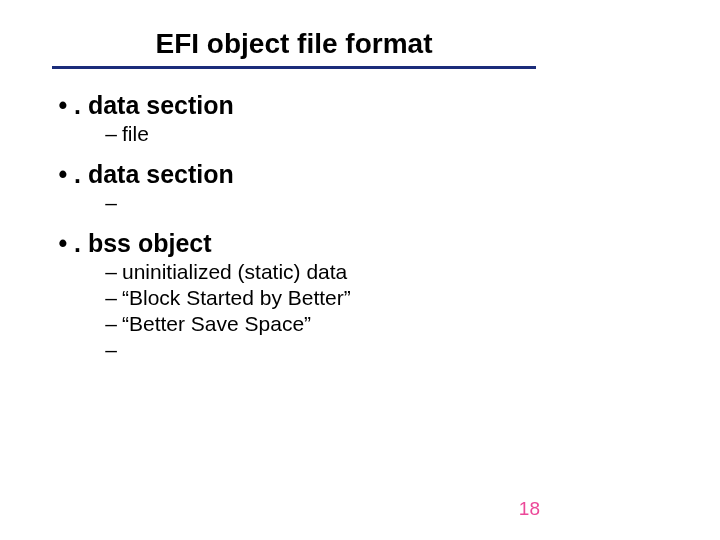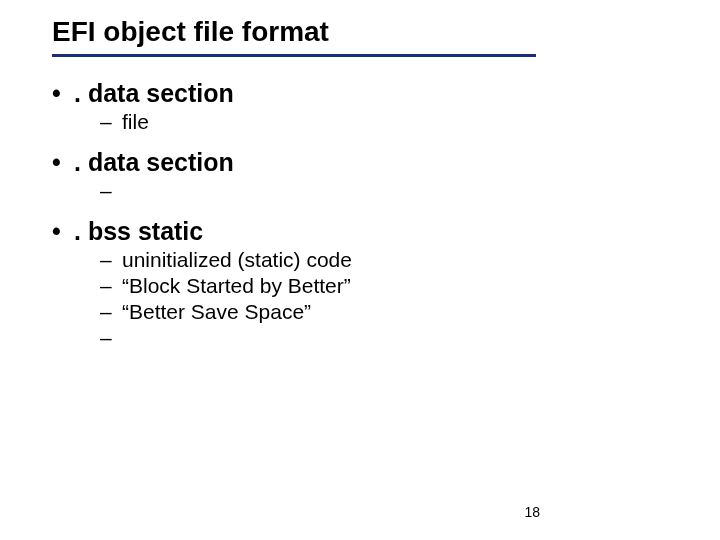--- a/index.html
+++ b/index.html
@@ -8,22 +8,23 @@
     width: 720px;
     height: 540px;
     background: #fff;
     font-family: "Trebuchet MS", "Comic Sans MS", Verdana, sans-serif;
     color: #000;
   }
   .slide {
     box-sizing: border-box;
     width: 576px;
     height: 540px;
-    padding: 16px 40px 20px 52px;
+    padding: 28px 40px 20px 52px;
     position: relative;
+    text-align: center;
   }
   .title {
     font-size: 28px;
     font-weight: bold;
     margin: 0 0 6px 0;
   }
   .rule {
     border: none;
     border-top: 3px solid #1b2c7a;
     margin: 4px 0 22px 0;
@@ -57,22 +58,22 @@
     margin: 2px 0;
   }
   .bullet-l2 .dash {
     width: 22px;
     flex: 0 0 22px;
   }
   .pagenum {
     position: absolute;
     right: 36px;
     bottom: 20px;
-    font-size: 14px;
-    color: #000000;
+    font-size: 19px;
+    color: #ec4899;
   }
 </style>
 </head>
 <body>
 
 <div class="slide">
 
   <h1 class="title">EFI object file format</h1>
   <hr class="rule">
 
@@ -99,26 +100,26 @@
       <ul class="sub">
         <li class="bullet-l2">
           <span class="dash">–</span>
         </li>
       </ul>
     </li>
 
     <li>
       <div class="bullet-l1">
         <span class="dot">•</span>
-        <span>. bss static</span>
+        <span>. bss object</span>
       </div>
       <ul class="sub">
         <li class="bullet-l2">
           <span class="dash">–</span>
-          <span>uninitialized (static) code</span>
+          <span>uninitialized (static) data</span>
         </li>
         <li class="bullet-l2">
           <span class="dash">–</span>
           <span>“Block Started by Better”</span>
         </li>
         <li class="bullet-l2">
           <span class="dash">–</span>
           <span>“Better Save Space”</span>
         </li>
         <li class="bullet-l2">

